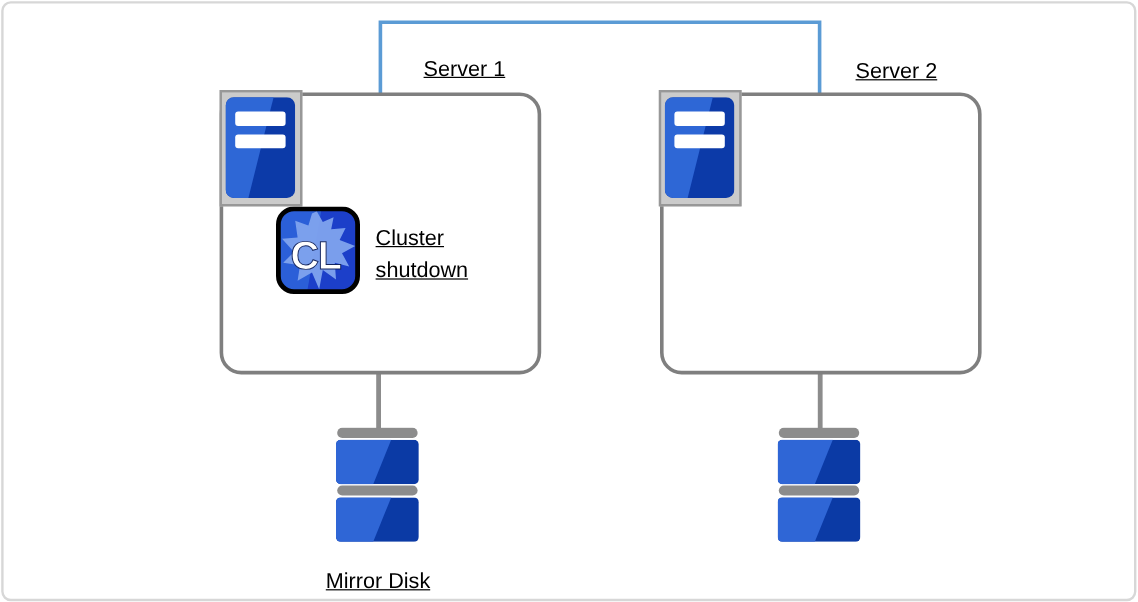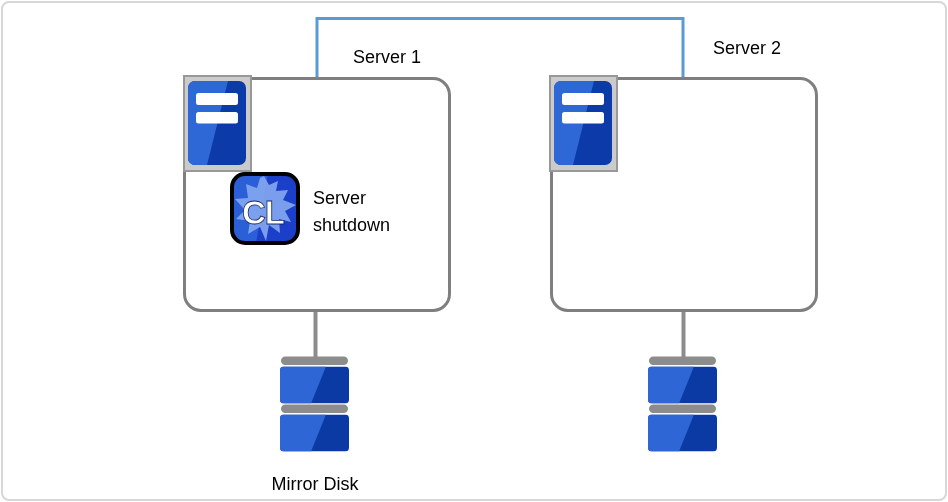--- a/index.html
+++ b/index.html
@@ -42,23 +42,24 @@
   #plate1{left:183px;}
   #plate2{left:549px;}
   .tower-svg{position:absolute;left:3px;top:4px;}
   .diagram-label{
     position:absolute;
     color:#000;
     font-size:18px;
     line-height:21px;
     white-space:nowrap;
     z-index:5;
+    text-decoration:underline;
   }
   #server1-label{left:317px;top:47px;width:140px;text-align:center;}
-  #server2-label{left:677px;top:38px;width:140px;text-align:center;}
+  #server2-label{left:677px;top:49px;width:140px;text-align:center;}
   #cluster-status-label{
     left:313px;top:185px;width:112px;
     white-space:normal;line-height:27px;
   }
   #mirror-disk-label{left:245px;top:474px;width:140px;text-align:center;}
   .cl-badge{position:absolute;left:230px;top:172px;width:70px;height:73px;z-index:4;}
   .disk{position:absolute;top:356px;width:70px;height:96px;z-index:2;}
   #disk1{left:280px;}
   #disk2{left:648px;}
 </style>
@@ -159,17 +160,17 @@
     </g>
     <rect x="1" y="48.5" width="67" height="8.5" rx="4.2" fill="#8c8c8c"></rect>
     <g clip-path="url(#dk2b)">
       <rect x="0" y="58.5" width="69" height="37" fill="#0b3aa5"></rect>
       <polygon points="0,58.5 46,58.5 31,95.5 0,95.5" fill="#2f66d6"></polygon>
     </g>
   </svg>
 
   <div id="server1-label" class="diagram-label">Server 1</div>
   <div id="server2-label" class="diagram-label">Server 2</div>
-  <div id="cluster-status-label" class="diagram-label">Server shutdown</div>
+  <div id="cluster-status-label" class="diagram-label">Cluster shutdown</div>
   <div id="mirror-disk-label" class="diagram-label">Mirror Disk</div>
 
   <div class="outer-frame"></div>
 </div>
 
 </body></html>

